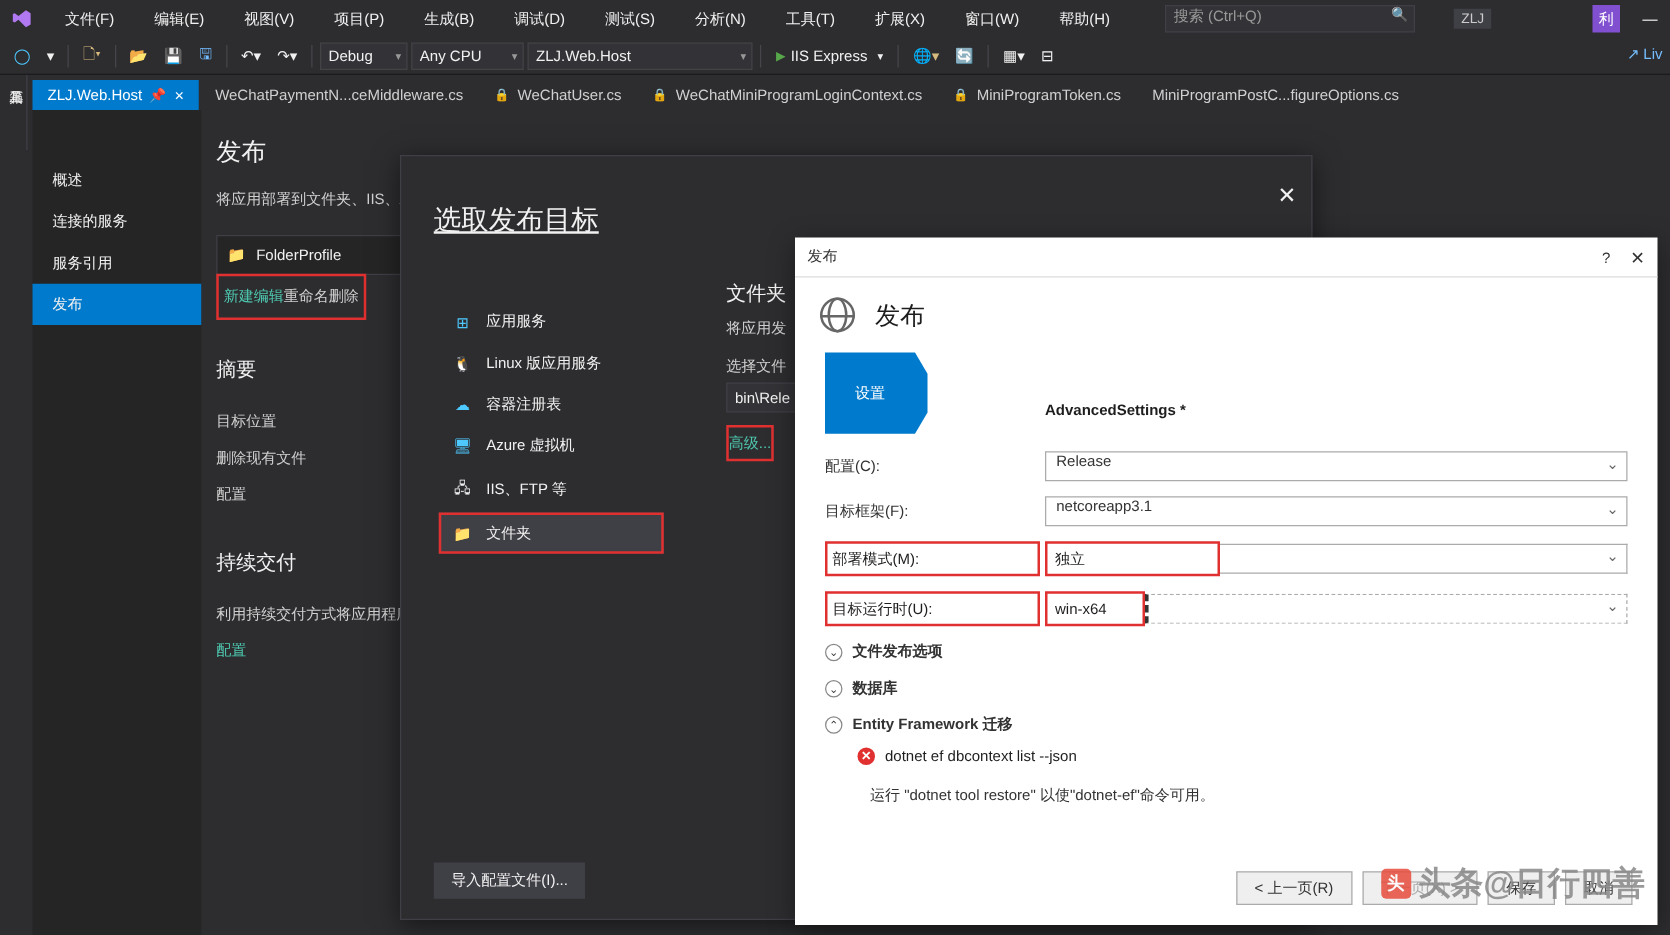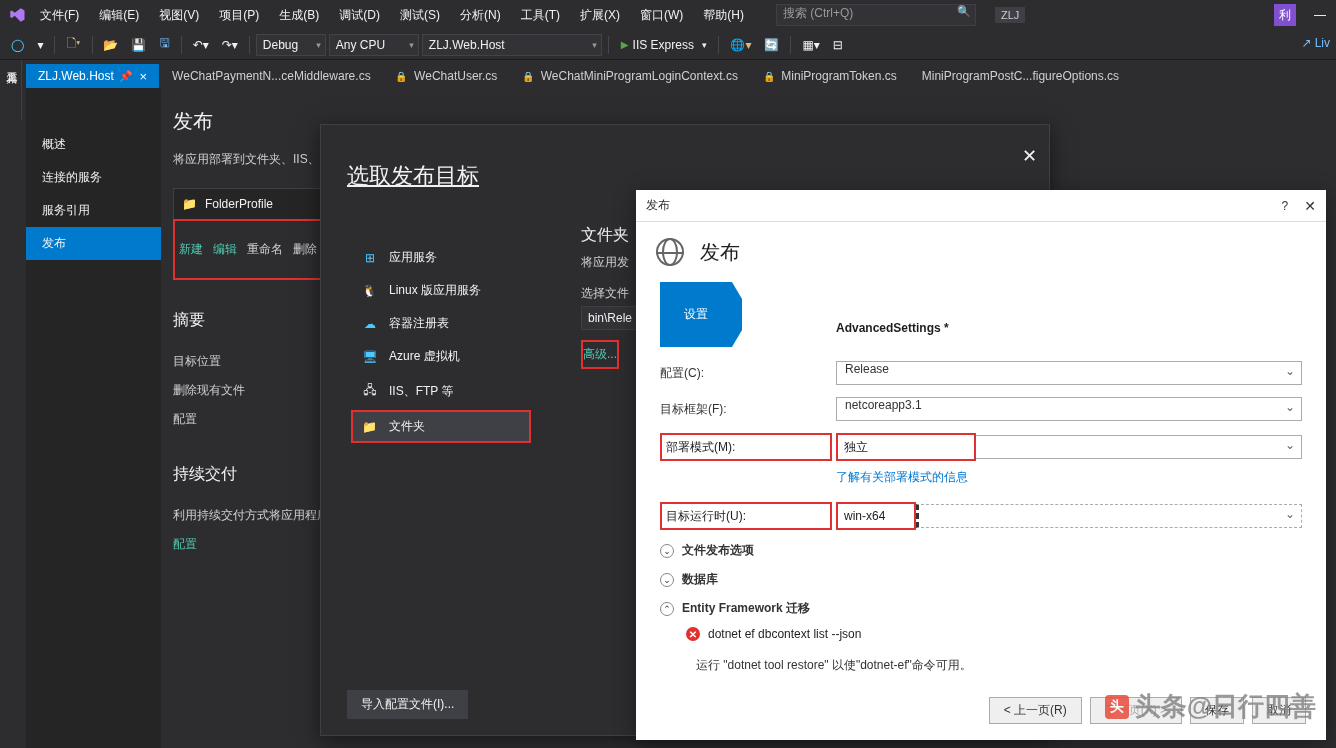--- a/index.html
+++ b/index.html
@@ -1,19 +1,19 @@
 <!DOCTYPE html>
 <html><head>
 <meta charset="utf-8">
 <style>
 * { margin: 0; padding: 0; box-sizing: border-box; font-family: "Microsoft YaHei", "Segoe UI", sans-serif; }
 body { background: #2d2d30; color: #f1f1f1; font-size: 12px; width: 1336px; height: 748px; overflow: hidden; position: relative; }
 
 
-.menubar { height: 30px; background: #2d2d30; display: flex; align-items: center; padding: 0 6px; gap: 4px; }
+.menubar { height: 30px; background: #2d2d30; display: flex; align-items: center; padding: 0 6px; gap: 16px; }
 .vs-logo { width: 22px; height: 22px; display: flex; align-items: center; justify-content: center; }
 .menubar .mi { padding: 4px 8px; color: #f1f1f1; cursor: default; }
 .searchbox { margin-left: 20px; background: #333337; border: 1px solid #3f3f46; height: 22px; width: 200px; display: flex; align-items: flex-start; padding: 0 6px; color: #999; position: relative; }
 .searchbox .mag { position: absolute; right: 4px; font-size: 11px; }
 .zlj-box { margin-left: 15px; background: #3f3f46; padding: 2px 6px; color: #ccc; font-size: 11px; }
 .user-badge { position: absolute; right: 40px; top: 4px; width: 22px; height: 22px; background: #8050d0; color: #fff; display: flex; align-items: center; justify-content: center; font-size: 12px; }
 .min-btn { position: absolute; right: 10px; top: 8px; color: #fff; }
 
 
 .toolbar { height: 30px; background: #2d2d30; border-bottom: 1px solid #1b1b1c; display: flex; align-items: center; padding: 0 6px; gap: 3px; }
@@ -38,21 +38,21 @@
 .content { display: flex; height: calc(100% - 88px); }
 .leftnav { width: 135px; background: #252526; padding-top: 40px; }
 .leftnav .ni { padding: 8px 16px; color: #f1f1f1; cursor: default; }
 .leftnav .ni.sel { background: #007acc; }
 
 .pubpanel { width: 190px; padding: 20px 12px 0 12px; }
 .pubpanel h2 { font-size: 20px; font-weight: normal; margin-bottom: 16px; }
 .pubpanel .desc { color: #d0d0d0; margin-bottom: 20px; font-size: 12px; }
 .folderprof { background: #252526; padding: 8px; display: flex; align-items: center; gap: 8px; border: 1px solid #3f3f46; }
 .folder-ico { color: #d7ba7d; }
-.actions { display: flex; gap: 10px; padding: 20px 4px; font-size: 12px; border: 2px solid #e03030; width: fit-content; margin-top: -1px; }
+.actions { display: flex; padding: 8px 4px; font-size: 12px; border: 2px solid #e03030; width: fit-content; margin-top: -1px; }
 .actions .lk { color: #4ec9b0; cursor: pointer; }
 .actions .lk2 { color: #d0d0d0; }
 .section-h { font-size: 16px; margin: 30px 0 16px 0; font-weight: normal; }
 .pubpanel .li { padding: 6px 0; color: #d0d0d0; }
 .configlink { color: #4ec9b0; padding: 6px 0; }
 
 
 .seldialog { position: absolute; left: 320px; top: 124px; width: 730px; height: 612px; background: #2d2d30; border: 1px solid #3f3f46; box-shadow: 0 4px 20px rgba(0,0,0,.5); }
 .seldialog .dlgclose { position: absolute; right: 12px; top: 20px; color: #f1f1f1; font-size: 18px; cursor: pointer; }
 .seldialog h1 { font-size: 22px; font-weight: normal; padding: 36px 26px 20px; text-decoration: underline; }
@@ -284,21 +284,20 @@
   </div>
   <div class="form-row">
     <span class="flabel">目标框架(F):</span>
     <div class="fcombo">netcoreapp3.1</div>
   </div>
   <div class="form-row">
     <span class="redbox-l">部署模式(M):</span>
     <span class="redbox-c">独立</span>
     <div class="fcombo" style="flex:1;border-left:none"></div>
   </div>
-  <div class="info-link">了解有关部署模式的信息</div>
   <div class="form-row">
     <span class="redbox-l">目标运行时(U):</span>
     <span class="redbox-c" style="flex:0 0 80px">win-x64</span>
     <div class="fcombo" style="flex:1;border-left:none;border-style:dashed"></div>
   </div>
 
   <div class="expander">
       <span class="chev">⌄</span>
       <b>文件发布选项</b>
     </div>

